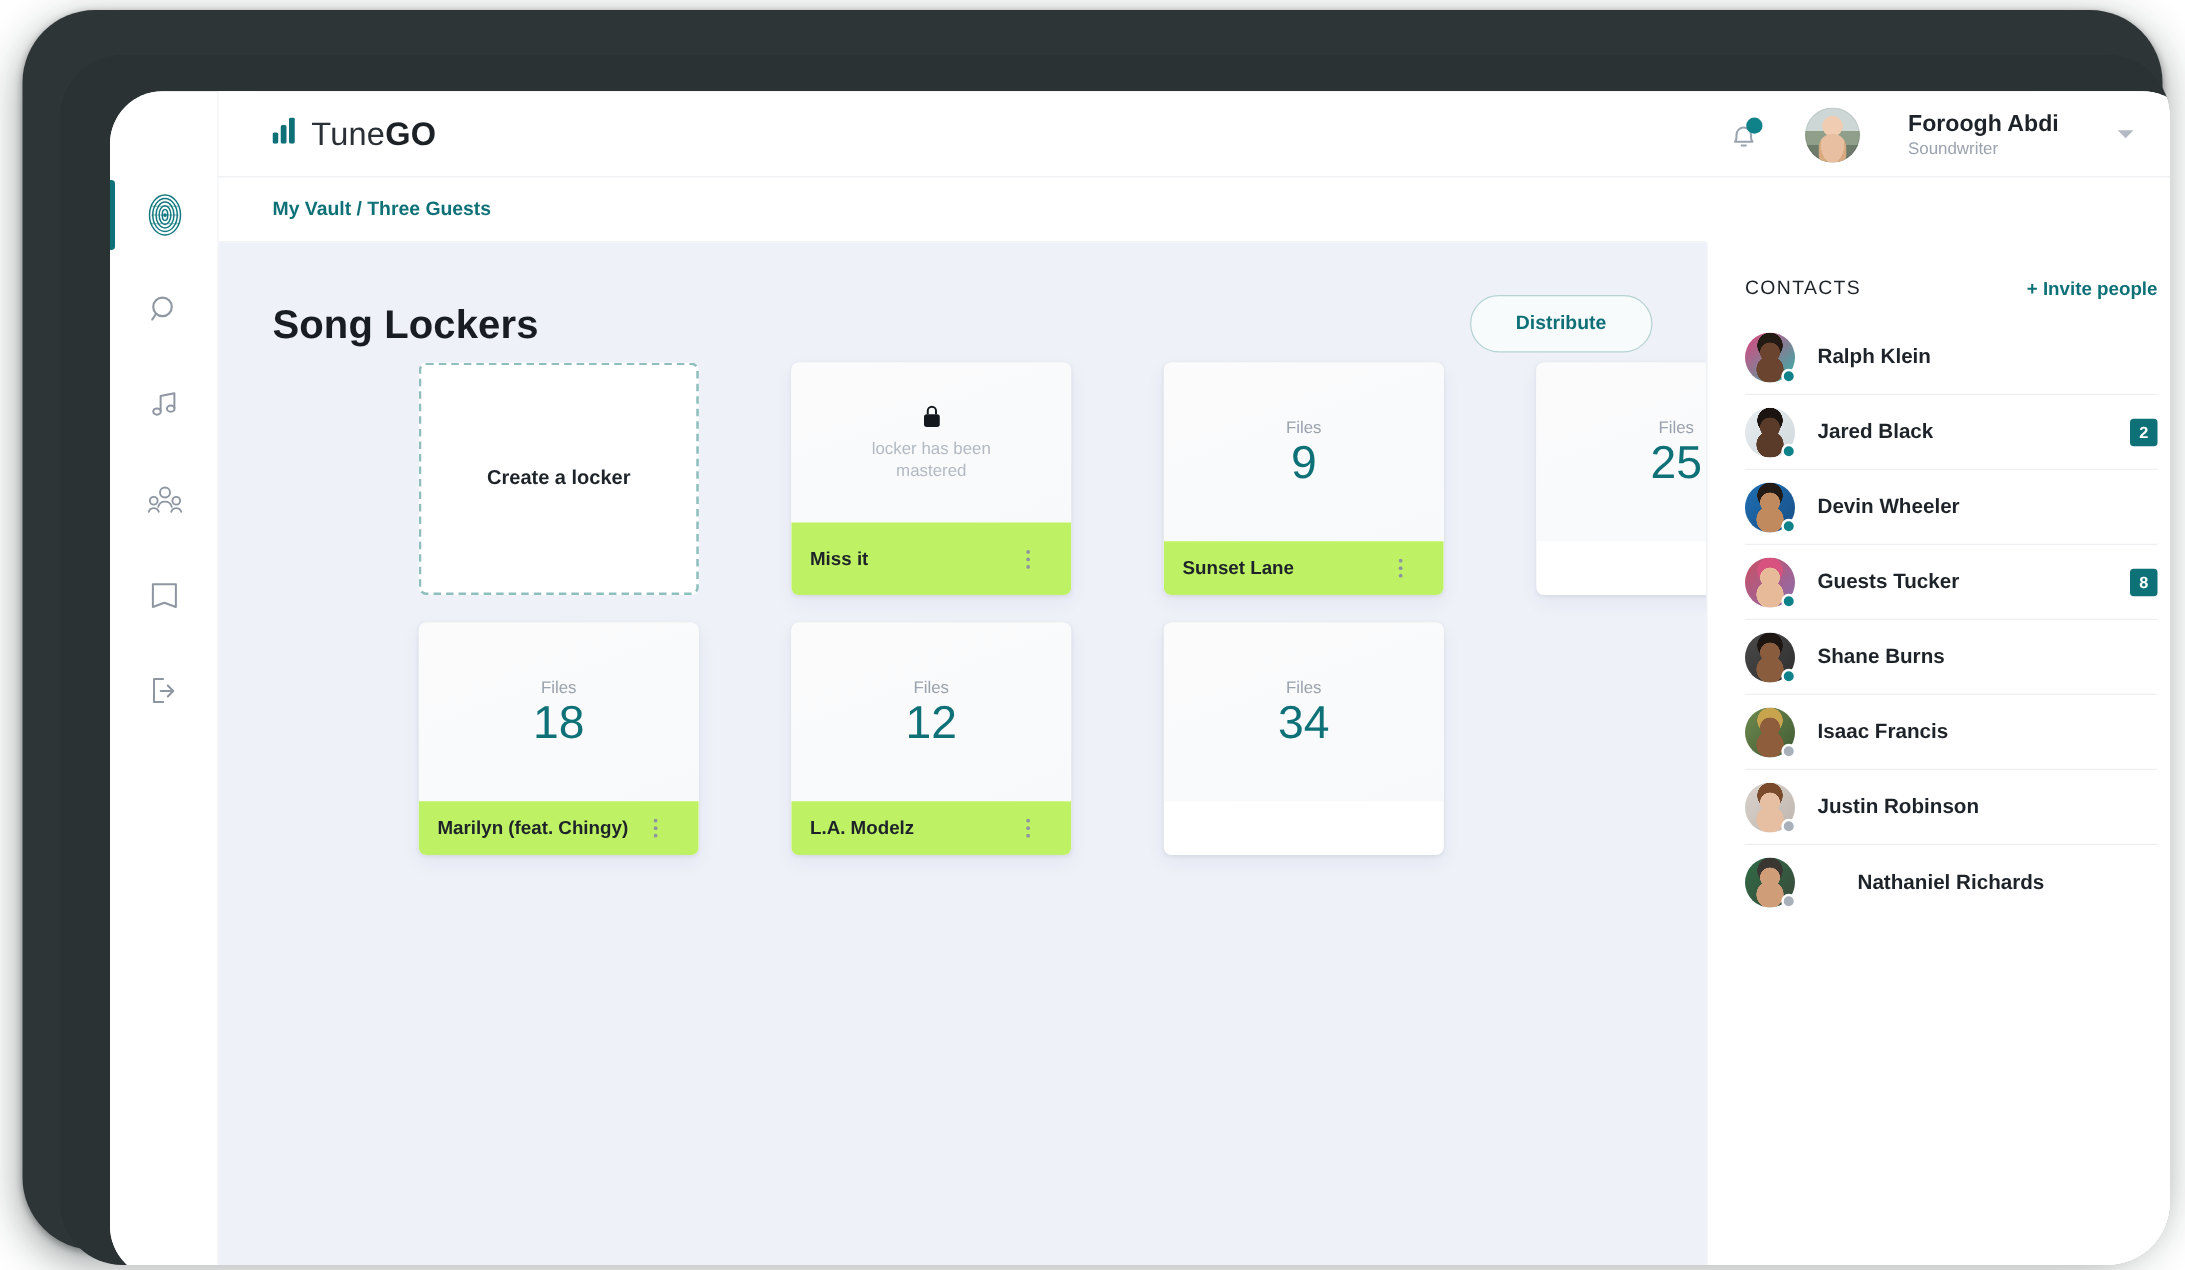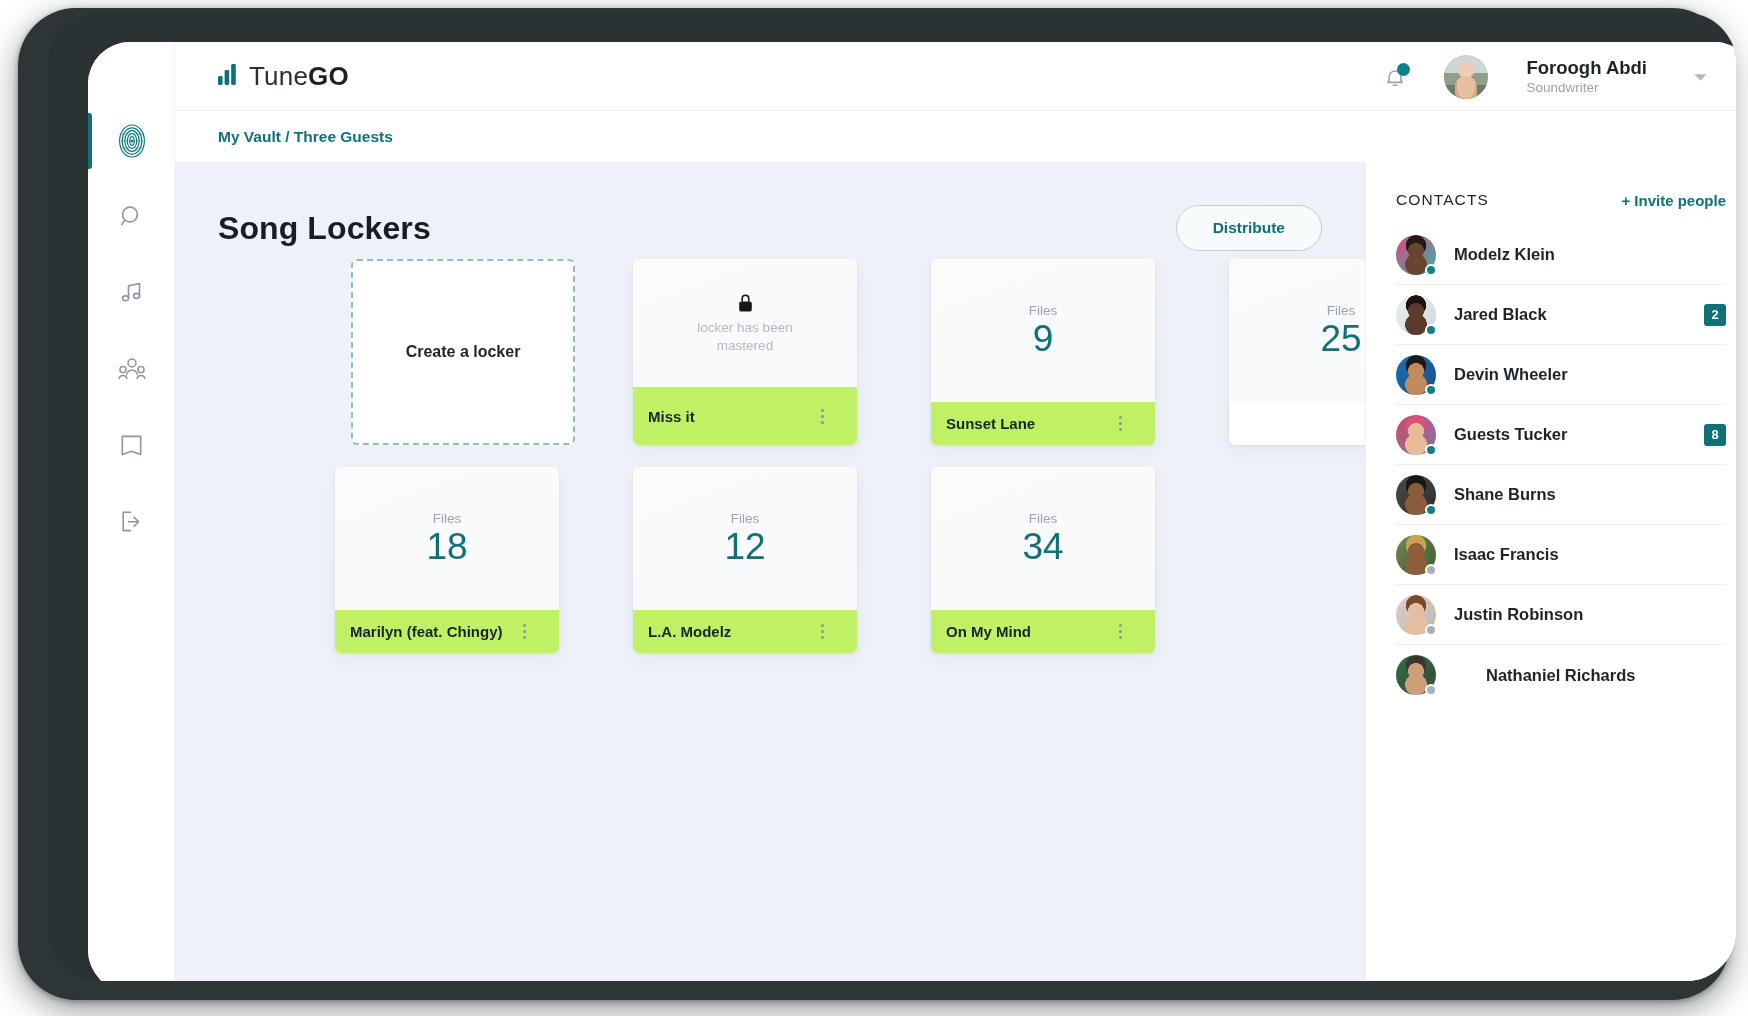--- a/index.html
+++ b/index.html
@@ -14,21 +14,21 @@
   #device-frame {
     position: absolute;
     left: 18px; top: 8px;
     width: 1712px; height: 992px;
     border-radius: 58px;
     background: #2e3536;
     box-shadow: 0 10px 34px rgba(20,30,32,.45), 0 2px 6px rgba(0,0,0,.35);
   }
   #device-bezel {
     position: absolute;
-    left: 30px; top: 5px;
+    left: 30px; top: 36px;
     width: 1688px; height: 968px;
     border-radius: 50px;
     background: #2b3233;
     overflow: hidden;
   }
   #device-screen {
     position: absolute;
     left: 40px; top: 29px;
     width: 1668px; height: 950px;
     border-radius: 42px;
@@ -187,21 +187,20 @@
   }
   .kebab i { width: 3px; height: 3px; border-radius: 50%; background: #8c95a1; display: block; }
 
   
   #create-card {
     width: 224px; height: 186px;
     border: 2px dashed #8fbfbd; border-radius: 6px;
     background: #ffffff;
     display: flex; align-items: center; justify-content: center;
     cursor: pointer;
-    margin-left: 16px;
   }
   #create-label { font-size: 16px; font-weight: 700; color: #1d2328; }
 
   
   #card-missit .card-top { height: 128px; }
   #card-missit .card-foot { height: 58px; align-items: center; }
 
   
   #contacts-head {
     position: absolute; left: 30px; top: 28px; width: 330px;
@@ -443,45 +442,37 @@
                       <i></i>
                     </span>
                 </div>
               </div>
 
               <div class="card">
                 <div class="card-top">
                   <span class="files-label">Files</span>
                   <span class="files-count">34</span>
                 </div>
-                <div class="card-foot">
-                  <span class="card-title">On My Mind</span>
-                  <span class="kebab">
-                      <i></i>
-                      <i></i>
-                      <i></i>
-                    </span>
-                </div>
               </div>
 
             </div>
           </section>
 
           <aside id="contacts-pane">
             <div id="contacts-head">
               <span id="contacts-title">CONTACTS</span>
               <span id="invite-link">+ Invite people</span>
             </div>
             <div id="contacts-list">
                 <div class="contact-row">
                   <div class="avatar">
                     <div class="face" style="background: radial-gradient(circle at 50% 74%, rgb(107, 68, 48) 0px, rgb(107, 68, 48) 30%, transparent 31%), radial-gradient(circle at 50% 40%, rgb(107, 68, 48) 0px, rgb(107, 68, 48) 25%, transparent 26%), radial-gradient(circle at 50% 26%, rgb(36, 26, 20) 0px, rgb(36, 26, 20) 28%, transparent 29%), linear-gradient(135deg, rgb(224, 68, 127) 0%, rgb(47, 181, 168) 100%);"></div>
                     <span class="status online"></span>
                   </div>
-                  <span class="contact-name">Modelz Klein</span>
+                  <span class="contact-name">Ralph Klein</span>
                 </div>
                 <div class="contact-row">
                   <div class="avatar">
                     <div class="face" style="background: radial-gradient(circle at 50% 74%, rgb(90, 58, 40) 0px, rgb(90, 58, 40) 30%, transparent 31%), radial-gradient(circle at 50% 40%, rgb(90, 58, 40) 0px, rgb(90, 58, 40) 25%, transparent 26%), radial-gradient(circle at 50% 26%, rgb(27, 20, 16) 0px, rgb(27, 20, 16) 28%, transparent 29%), linear-gradient(135deg, rgb(233, 238, 240) 0%, rgb(207, 216, 220) 100%);"></div>
                     <span class="status online"></span>
                   </div>
                   <span class="contact-name">Jared Black</span>
                   <span class="count-badge">2</span>
                 </div>
                 <div class="contact-row">

